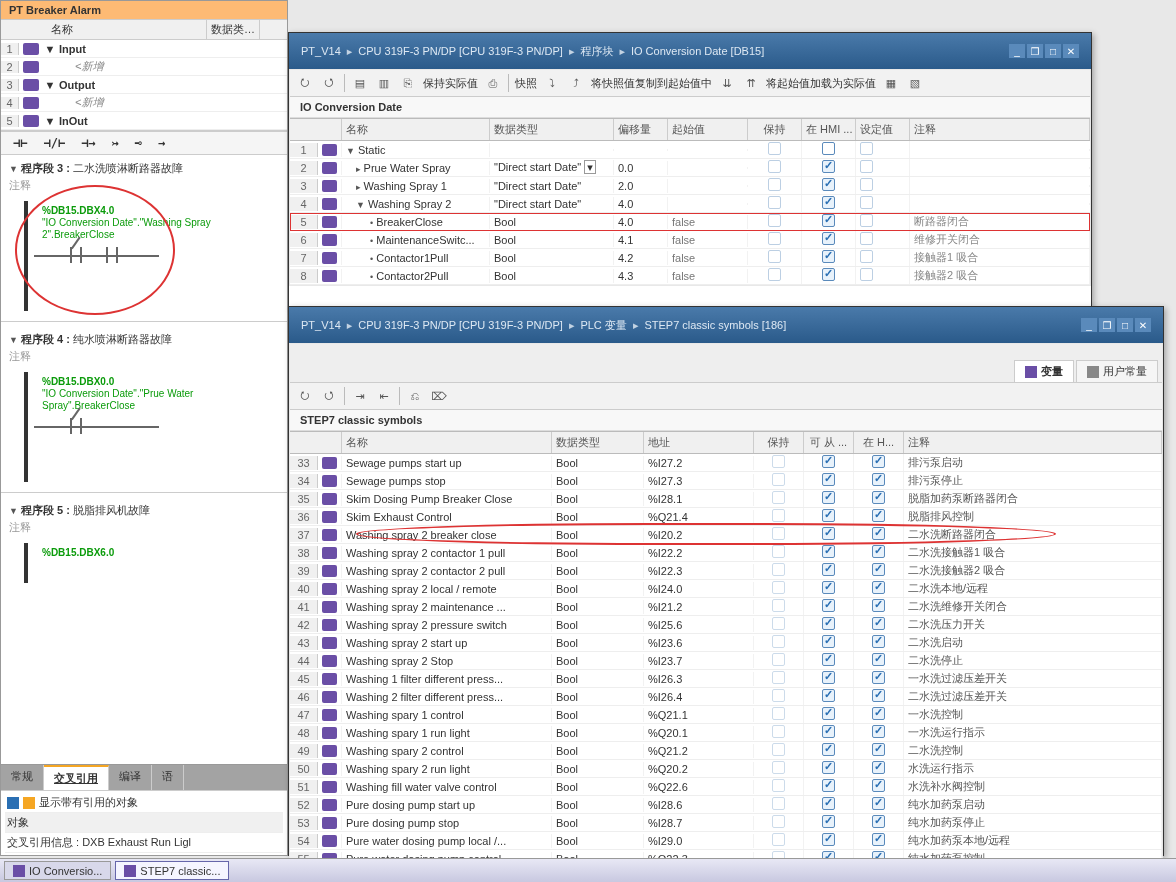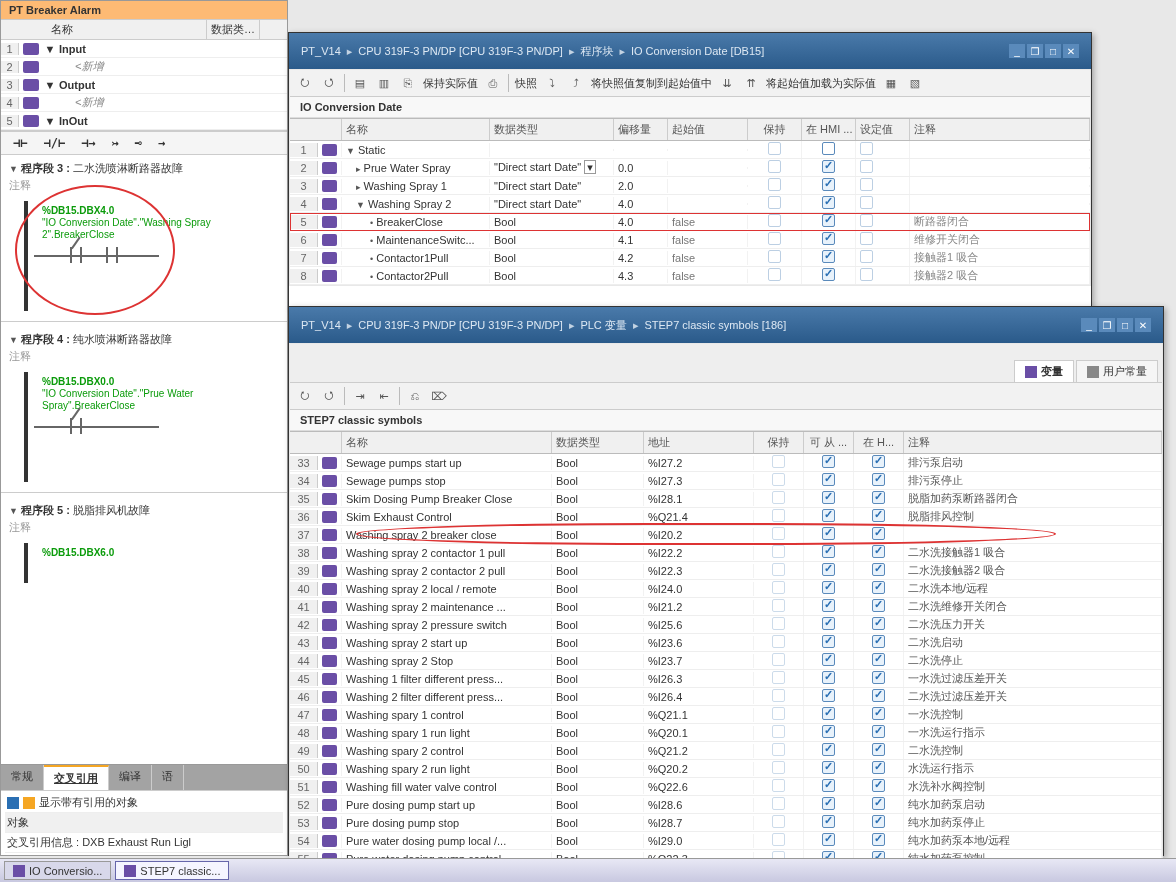--- a/index.html
+++ b/index.html
@@ -478,20 +478,21 @@
             <div class="g-num">37</div>
             <div class="g-ico">
               <span class="db-tag"></span>
             </div>
             <div class="c2-name">Washing spray 2 breaker close</div>
             <div class="c2-type">Bool</div>
             <div class="c2-addr">%I20.2</div>
             <div class="c2-keep"><span class="chk" style="opacity:.3"></span></div>
             <div class="c2-acc"><span class="chk on"></span></div>
             <div class="c2-hmi"><span class="chk on"></span></div>
+            <div class="c2-com">二水洗断路器闭合</div>
           </div>
           <div class="g-row">
             <div class="g-num">38</div>
             <div class="g-ico">
               <span class="db-tag"></span>
             </div>
             <div class="c2-name">Washing spray 2 contactor 1 pull</div>
             <div class="c2-type">Bool</div>
             <div class="c2-addr">%I22.2</div>
             <div class="c2-keep"><span class="chk" style="opacity:.3"></span></div>

